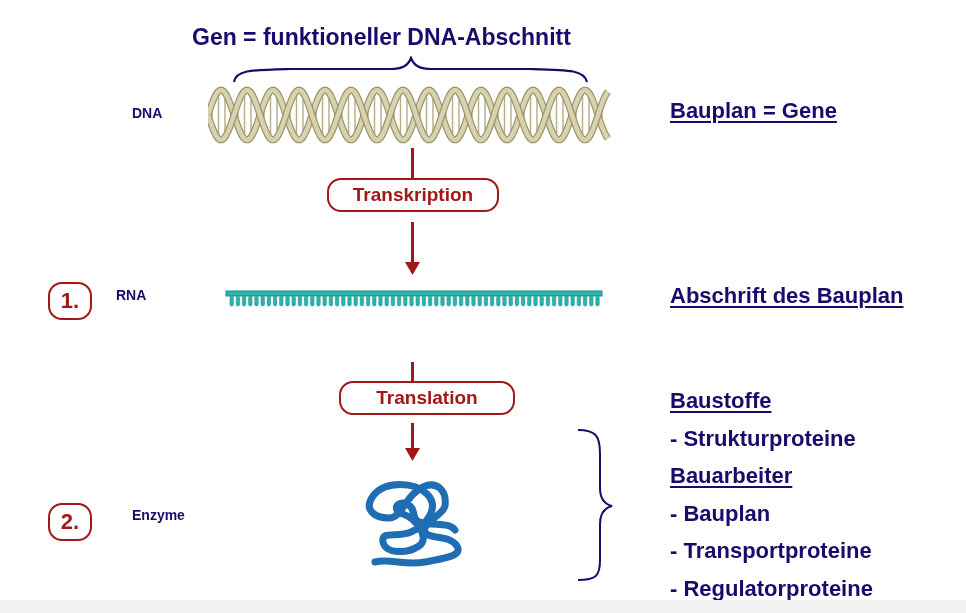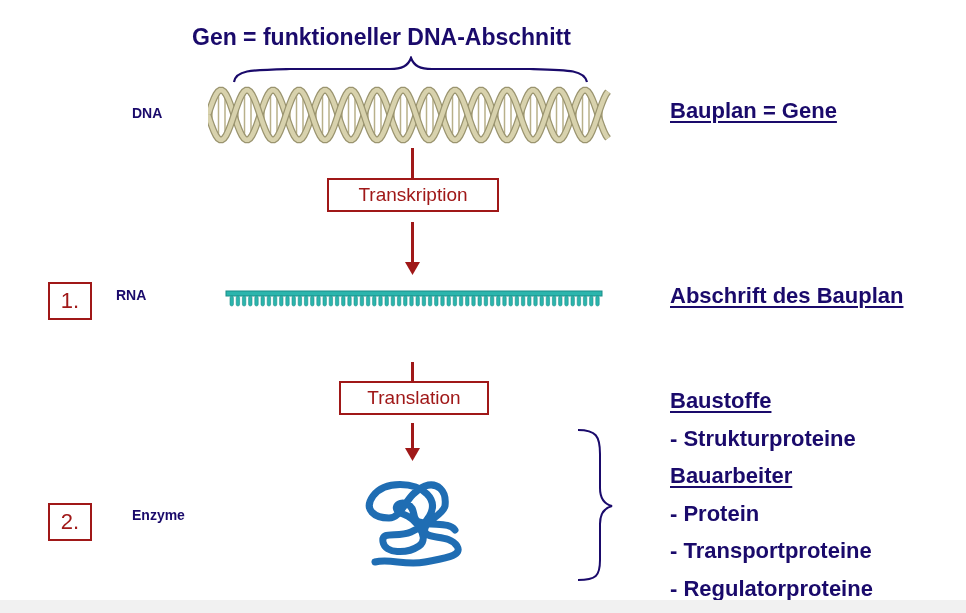--- a/index.html
+++ b/index.html
@@ -1,20 +1,20 @@
 <!DOCTYPE html>
 <html><head>
 <meta charset="utf-8">
 <style>
   html, body { margin:0; padding:0; }
   body { width:966px; height:613px; background:#ffffff; position:relative; overflow:hidden;
          font-family:"Liberation Sans", sans-serif; }
   .abs { position:absolute; }
   .navy { color:#1a0a6b; font-weight:bold;text-align:center; }
-  .red { color:#a01818; font-weight:normal; }
+  .red { color:#a01818; font-weight:bold;border-radius:14px; }
   .title { left:192px; top:24px; font-size:23px; }
   .label { font-size:14px; }
   .right { font-size:22px; left:658px;margin-left:12px; }
   .ul { text-decoration:underline; text-decoration-thickness:2px; text-underline-offset:3px; }
   .step-box { border:2.5px solid #a01818; width:44px; height:38px; box-sizing:border-box;
               display:flex; align-items:center; justify-content:center; font-size:22px; }
   .proc-box { border:2px solid #a01818; background:#fff; font-size:19px; padding:4px 10px;
               box-sizing:border-box; text-align:center; }
   .vline { width:3px; background:#a01818; }
   .bottom-strip { left:0; top:600px; width:966px; height:13px; background:#f1f1f1; }
@@ -170,21 +170,21 @@
     <rect x="364.8" y="11" width="3.4" height="10" rx="1.7" fill="#2bb5ad" stroke="#1b8e88" stroke-width="0.6"></rect>
     <rect x="371.0" y="11" width="3.4" height="10" rx="1.7" fill="#2bb5ad" stroke="#1b8e88" stroke-width="0.6"></rect>
     <rect x="377.2" y="11" width="3.4" height="10" rx="1.7" fill="#2bb5ad" stroke="#1b8e88" stroke-width="0.6"></rect>
     <rect x="383.4" y="11" width="3.4" height="10" rx="1.7" fill="#2bb5ad" stroke="#1b8e88" stroke-width="0.6"></rect>
     <rect x="389.6" y="11" width="3.4" height="10" rx="1.7" fill="#2bb5ad" stroke="#1b8e88" stroke-width="0.6"></rect>
     <rect x="395.8" y="11" width="3.4" height="10" rx="1.7" fill="#2bb5ad" stroke="#1b8e88" stroke-width="0.6"></rect>
   </svg>
 <div class="abs navy right ul" style="top:283px">Abschrift des Bauplan</div>
 
 <div class="abs vline" style="left:411px;top:362px;height:20px"></div>
-<div class="abs proc-box red" style="left:339px;top:381px;width:150px">
+<div class="abs proc-box red" style="left:339px;top:381px;width:176px">
   <span>Translation</span>
 </div>
 <div class="abs vline" style="left:411px;top:423px;height:28px"></div>
 <svg class="abs" style="left:405px;top:448px" width="15" height="14">
   <polygon points="0,0 15,0 7.5,13" fill="#a01818"></polygon>
 </svg>
 
 <div class="abs red step-box" style="left:48px;top:503px">
   <span>2.</span>
 </div>
@@ -198,17 +198,17 @@
            C46 40, 52 30, 62 34 C72 38, 66 50, 74 52 C90 56, 104 52, 110 60" fill="none" stroke="#1f6db3" stroke-width="7" stroke-linecap="round" stroke-linejoin="round"></path>
 </svg>
 
 <svg class="abs" style="left:574px;top:426px" width="40" height="160">
   <path d="M4 4 C22 4, 26 10, 26 28 L26 62 C26 72, 30 78, 38 80 C30 82, 26 88, 26 98 L26 134 C26 150, 22 154, 4 154" fill="none" stroke="#1a0a6b" stroke-width="2"></path>
 </svg>
 
 <div class="abs navy right ul" style="top:388px">Baustoffe</div>
 <div class="abs navy right" style="top:426px">-  Strukturproteine</div>
 <div class="abs navy right ul" style="top:463px">Bauarbeiter</div>
-<div class="abs navy right" style="top:501px">-  Protein</div>
+<div class="abs navy right" style="top:501px">-  Bauplan</div>
 <div class="abs navy right" style="top:538px">-  Transportproteine</div>
 <div class="abs navy right" style="top:576px">-  Regulatorproteine</div>
 
 <div class="abs bottom-strip"></div>
 
 </body></html>

